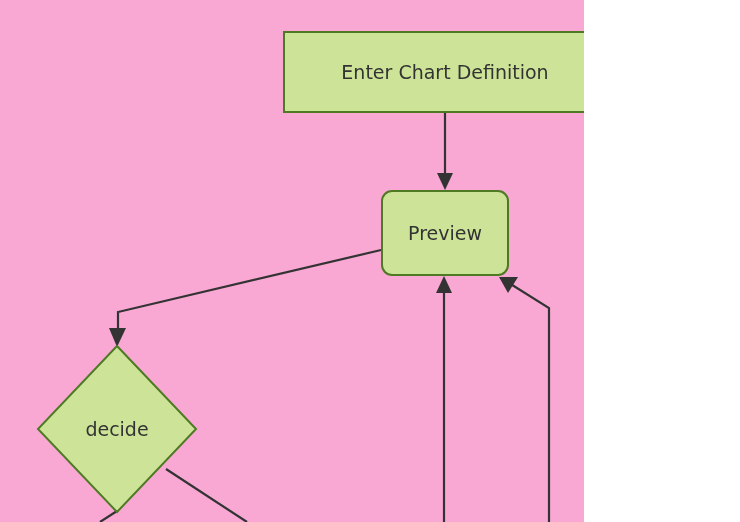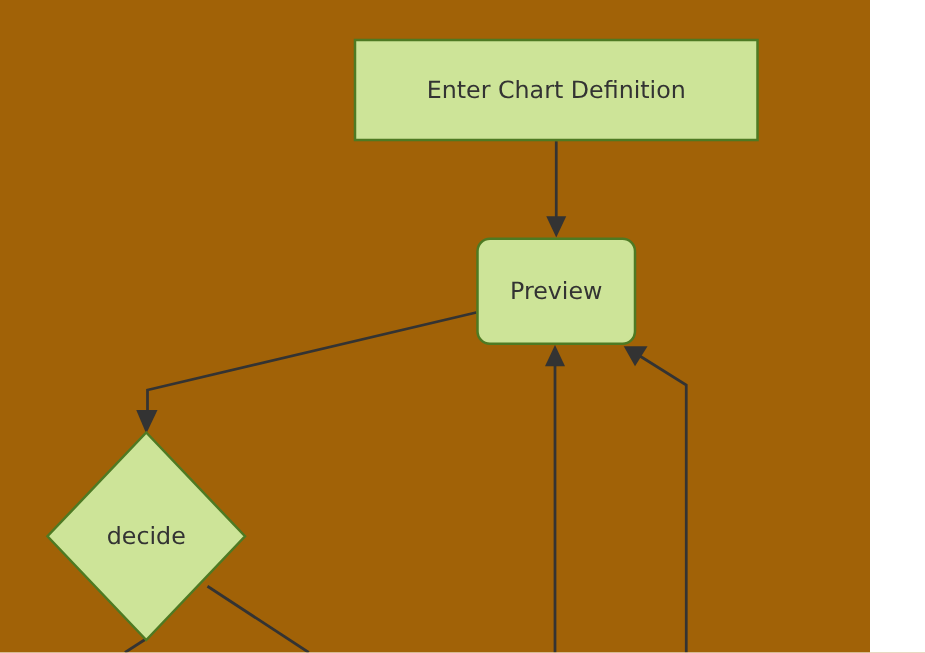--- a/index.html
+++ b/index.html
@@ -3,23 +3,23 @@
 <meta charset="utf-8">
 <title>Flowchart</title>
 <style>
   html, body {
     margin: 0;
     padding: 0;
     background: #ffffff;
   }
   #canvas {
     position: relative;
-    width: 696px;
+    width: 584px;
     height: 522px;
-    background: #a16207;
+    background: #f9a8d4;
     overflow: hidden;
     font-family: "DejaVu Sans", "Liberation Sans", sans-serif;
   }
   #flow-svg {
     position: absolute;
     left: 0;
     top: 0;
     width: 740px;
     height: 522px;
   }

